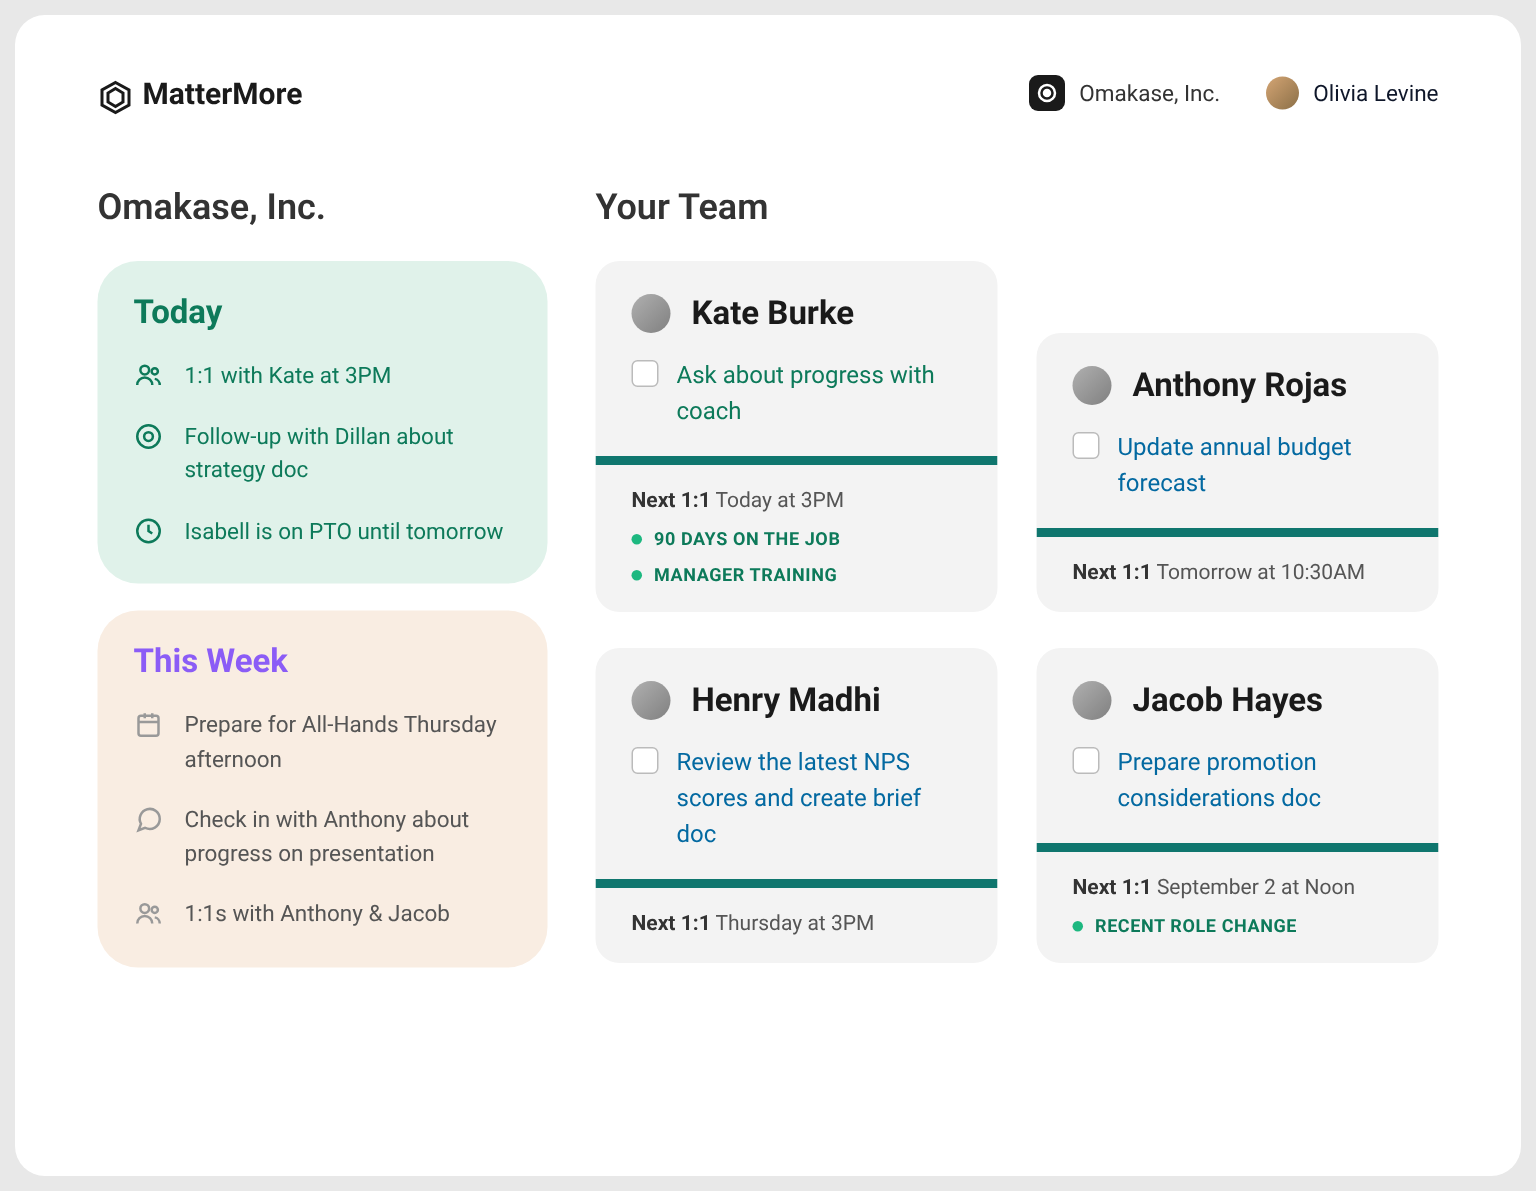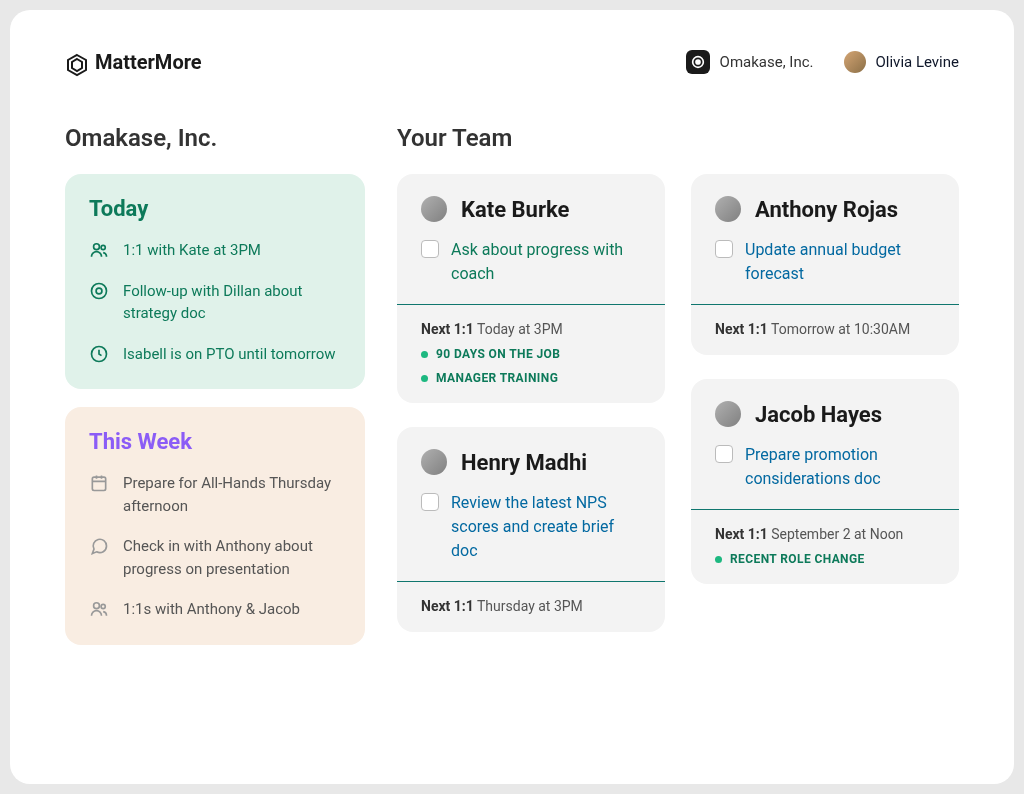--- a/index.html
+++ b/index.html
@@ -90,21 +90,21 @@
 .right-col {
   flex: 1;
 }
 .section-title {
   font-size: 24px;
   font-weight: 600;
   color: #333;
   margin-bottom: 22px;
 }
 .panel {
-  border-radius: 16px;
+  border-radius: 27px;
   padding: 22px 24px;
   margin-bottom: 18px;
 }
 .panel-today {
   background: #e0f2ea;
 }
 .panel-week {
   background: #f9ede2;
 }
 .panel-title {
@@ -127,20 +127,21 @@
 .agenda-item:last-child { margin-bottom: 2px; }
 .icon {
   width: 20px;
   height: 20px;
   flex-shrink: 0;
   margin-top: 1px;
 }
 .team-grid {
   display: flex;
   gap: 26px;
+  align-items: flex-end;
 }
 .team-col {
   flex: 1;
   display: flex;
   flex-direction: column;
   gap: 24px;
 }
 .card {
   background: #f3f3f3;
   border-radius: 16px;
@@ -174,21 +175,21 @@
   flex-shrink: 0;
   margin-top: 2px;
 }
 .task-text {
   font-size: 16px;
   line-height: 1.5;
   color: #0369a1;
 }
 .task-text.highlight { color: #0d7a5a; }
 .card-bottom {
-  border-top: 1px solid #0f766e;
+  border-top: 6px solid #0f766e;
   padding: 16px 24px 18px 24px;
 }
 .next-line {
   font-size: 14px;
   color: #555;
   margin-bottom: 10px;
 }
 .next-line strong {
   font-weight: 700;
   color: #333;

